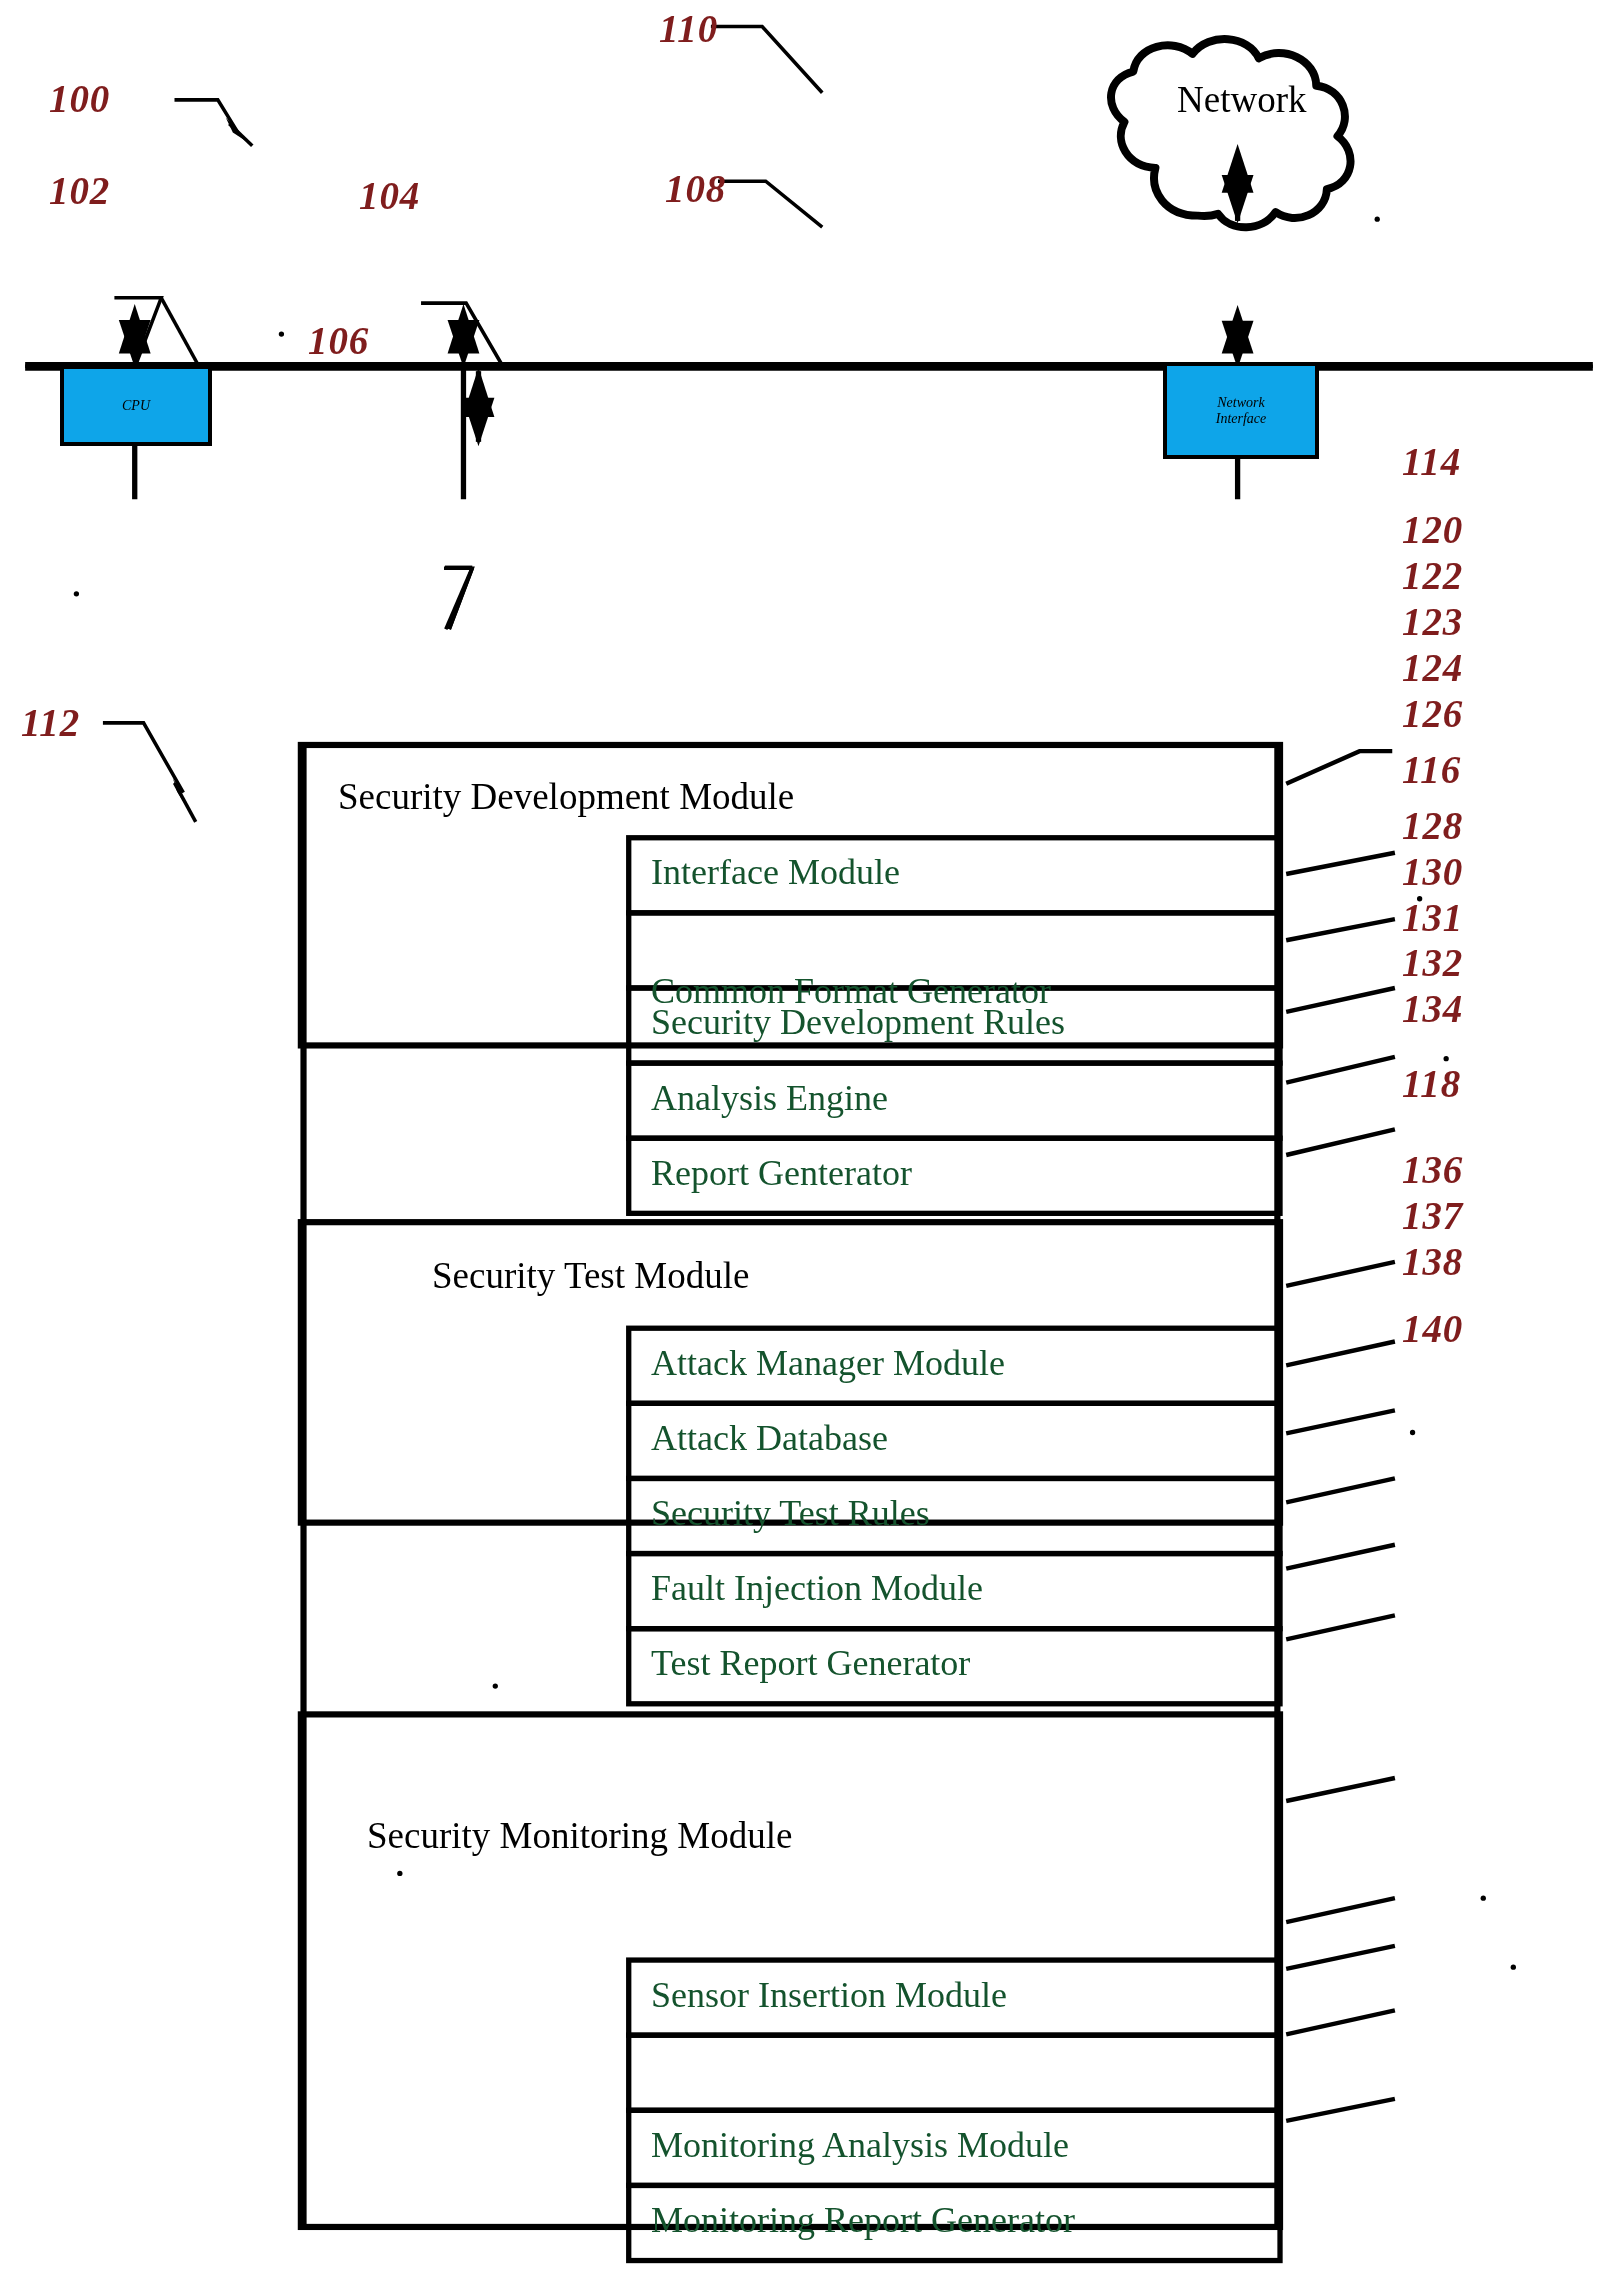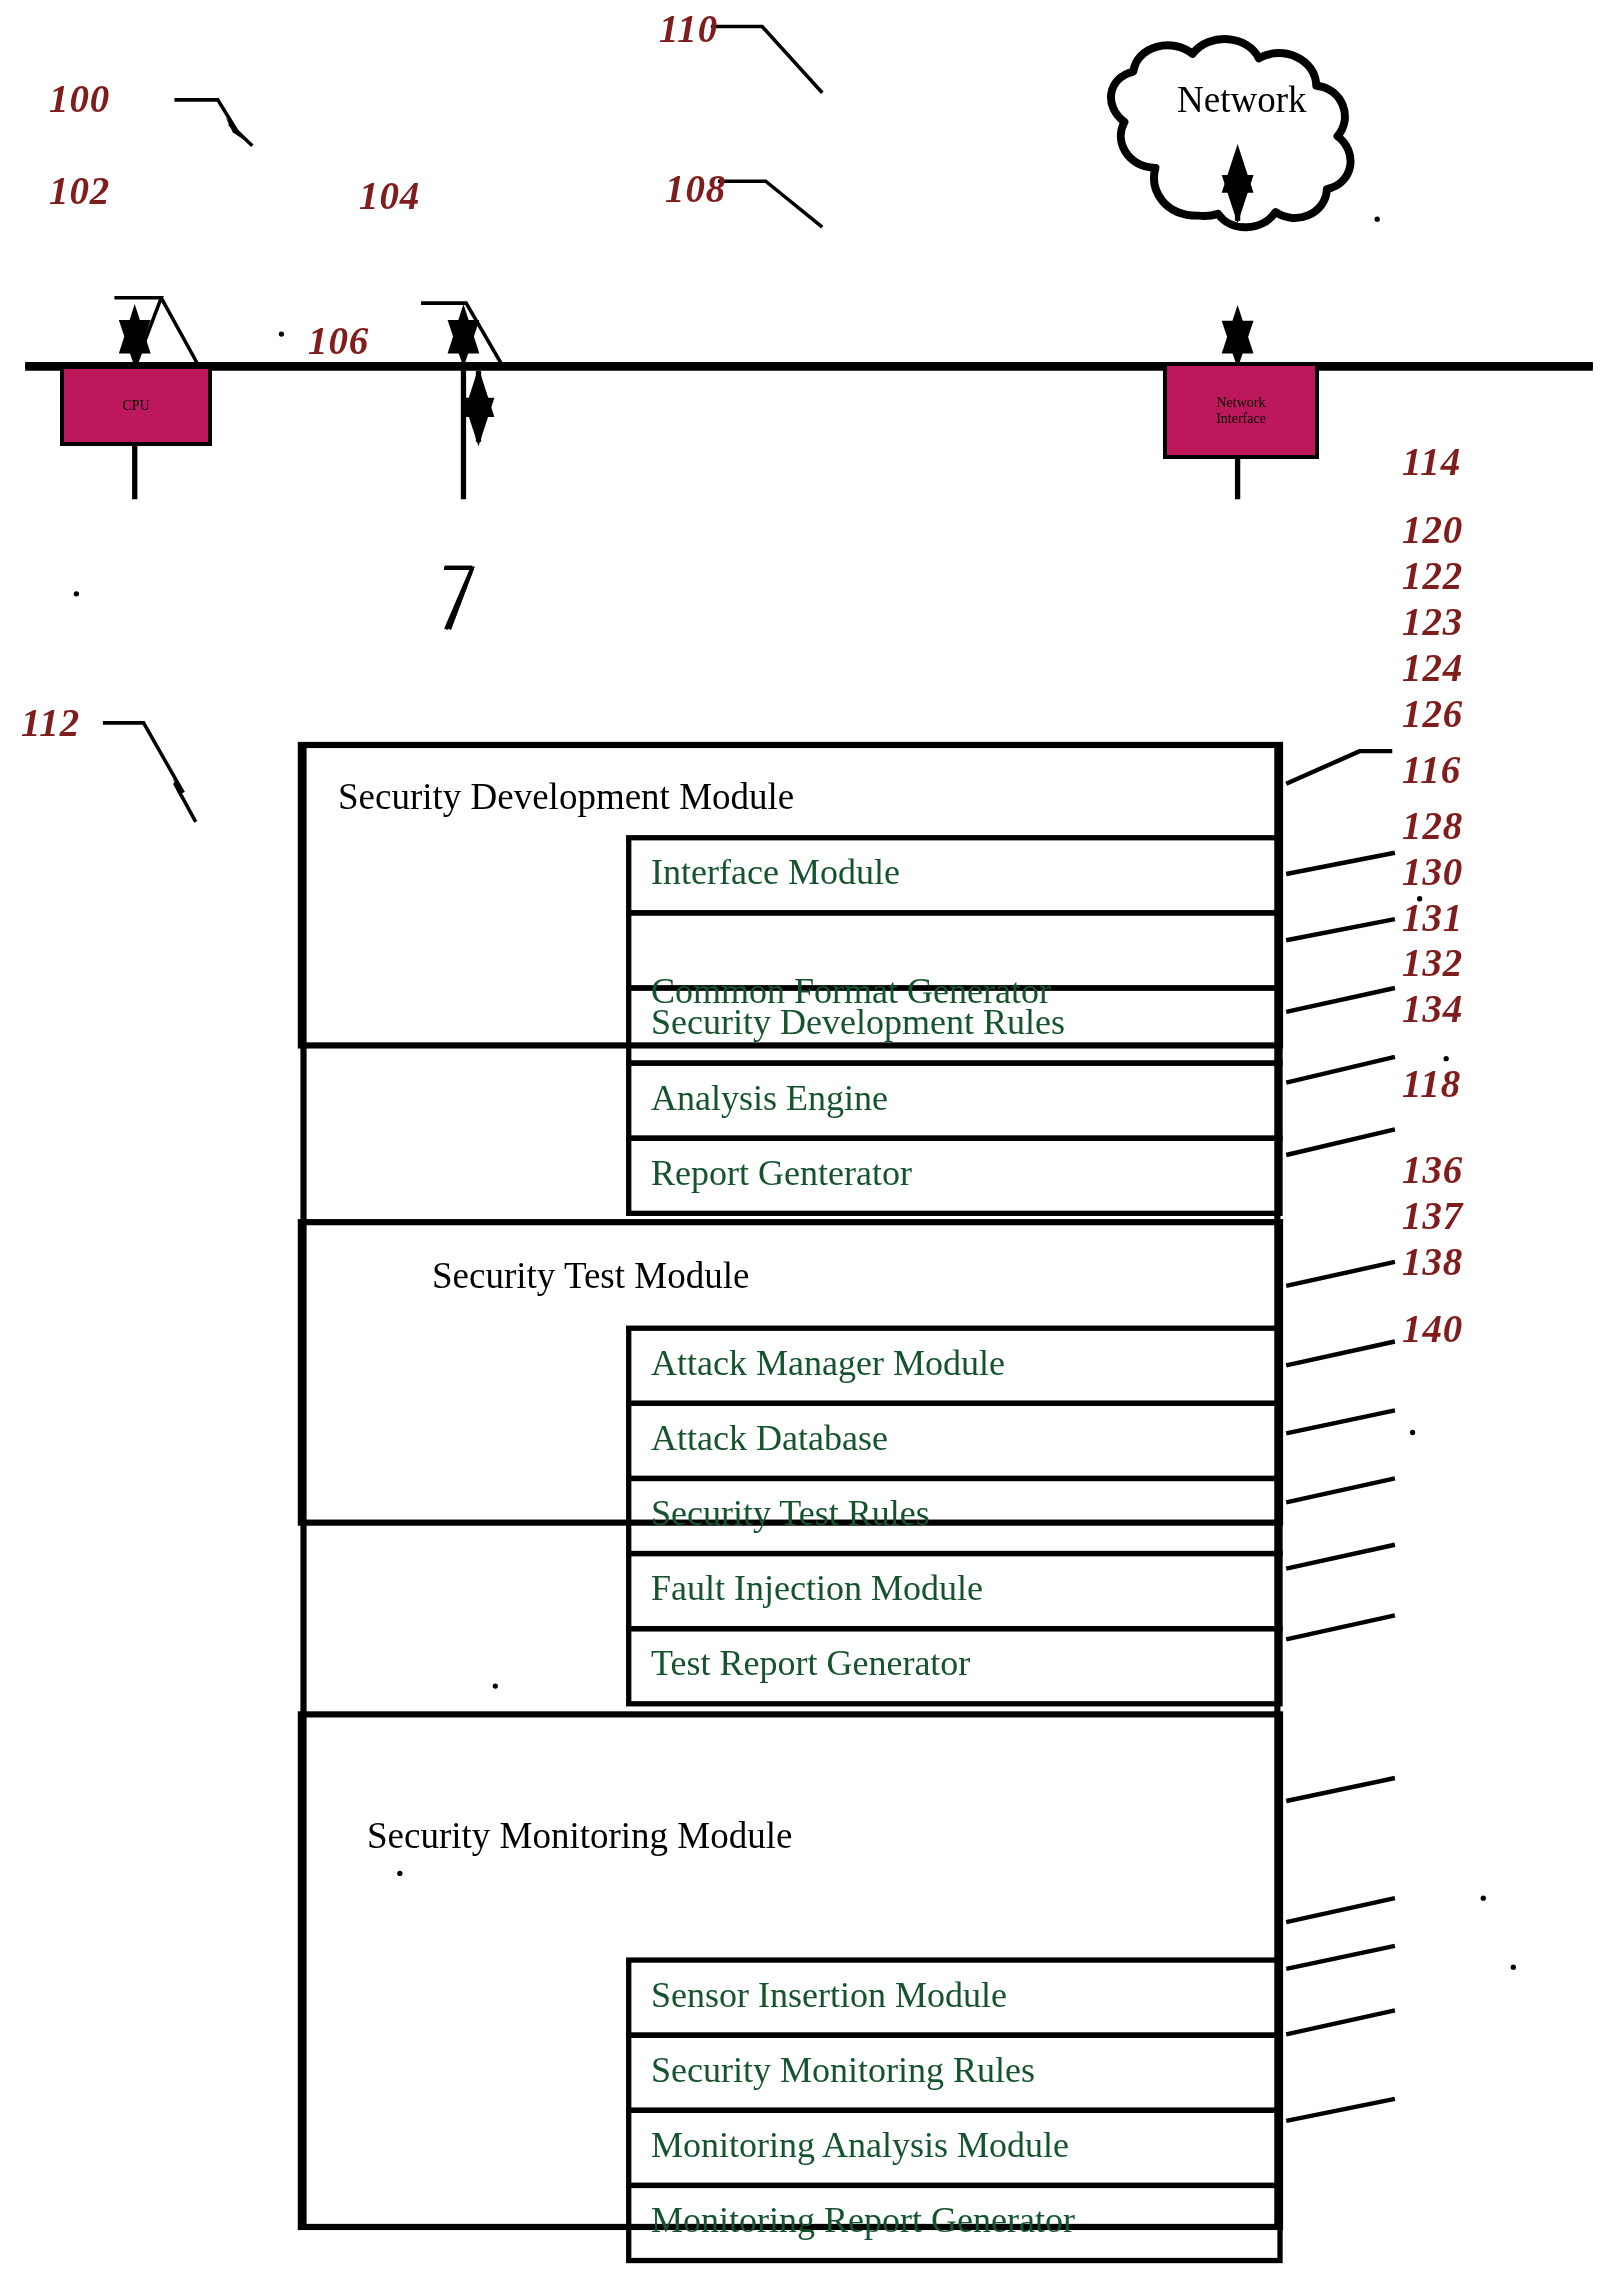--- a/index.html
+++ b/index.html
@@ -54,25 +54,26 @@
     position: absolute;
     font-family: "Liberation Serif", "DejaVu Serif", serif;
     font-size: 36px;
     white-space: nowrap;
     color: #14532d;
   }
   .hardbox {
     position: absolute;
     box-sizing: border-box;
     border: 4.4px solid #000;
-    background: #be185d;
+    background: #0ea5e9;
     display: flex;
     align-items: center;
     justify-content: center;
     text-align: center;
+    font-style: italic;
   }
 </style>
 </head>
 <body>
 
 <div id="canvas">
 
   <svg class="layer" viewBox="0 0 1830 2597">
 
     <g>
@@ -292,18 +293,17 @@
   <div class="submod" style="left:651px; top:1077px;">Analysis Engine</div>
   <div class="submod" style="left:651px; top:1152px;">Report Genterator</div>
 
   <div class="submod" style="left:651px; top:1342px;">Attack Manager Module</div>
   <div class="submod" style="left:651px; top:1417px;">Attack Database</div>
   <div class="submod" style="left:651px; top:1492px;">Security Test Rules</div>
   <div class="submod" style="left:651px; top:1567px;">Fault Injection Module</div>
   <div class="submod" style="left:651px; top:1642px;">Test Report Generator</div>
 
   <div class="submod" style="left:651px; top:1974px;">Sensor Insertion Module</div>
-  <div class="submod" style="left:651px; top:2049px;">Security Monitoring Rules</div>
   <div class="submod" style="left:651px; top:2124px;">Monitoring Analysis Module</div>
   <div class="submod" style="left:651px; top:2199px;">Monitoring Report Generator</div>
 
 </div>
 
 
 </body></html>

